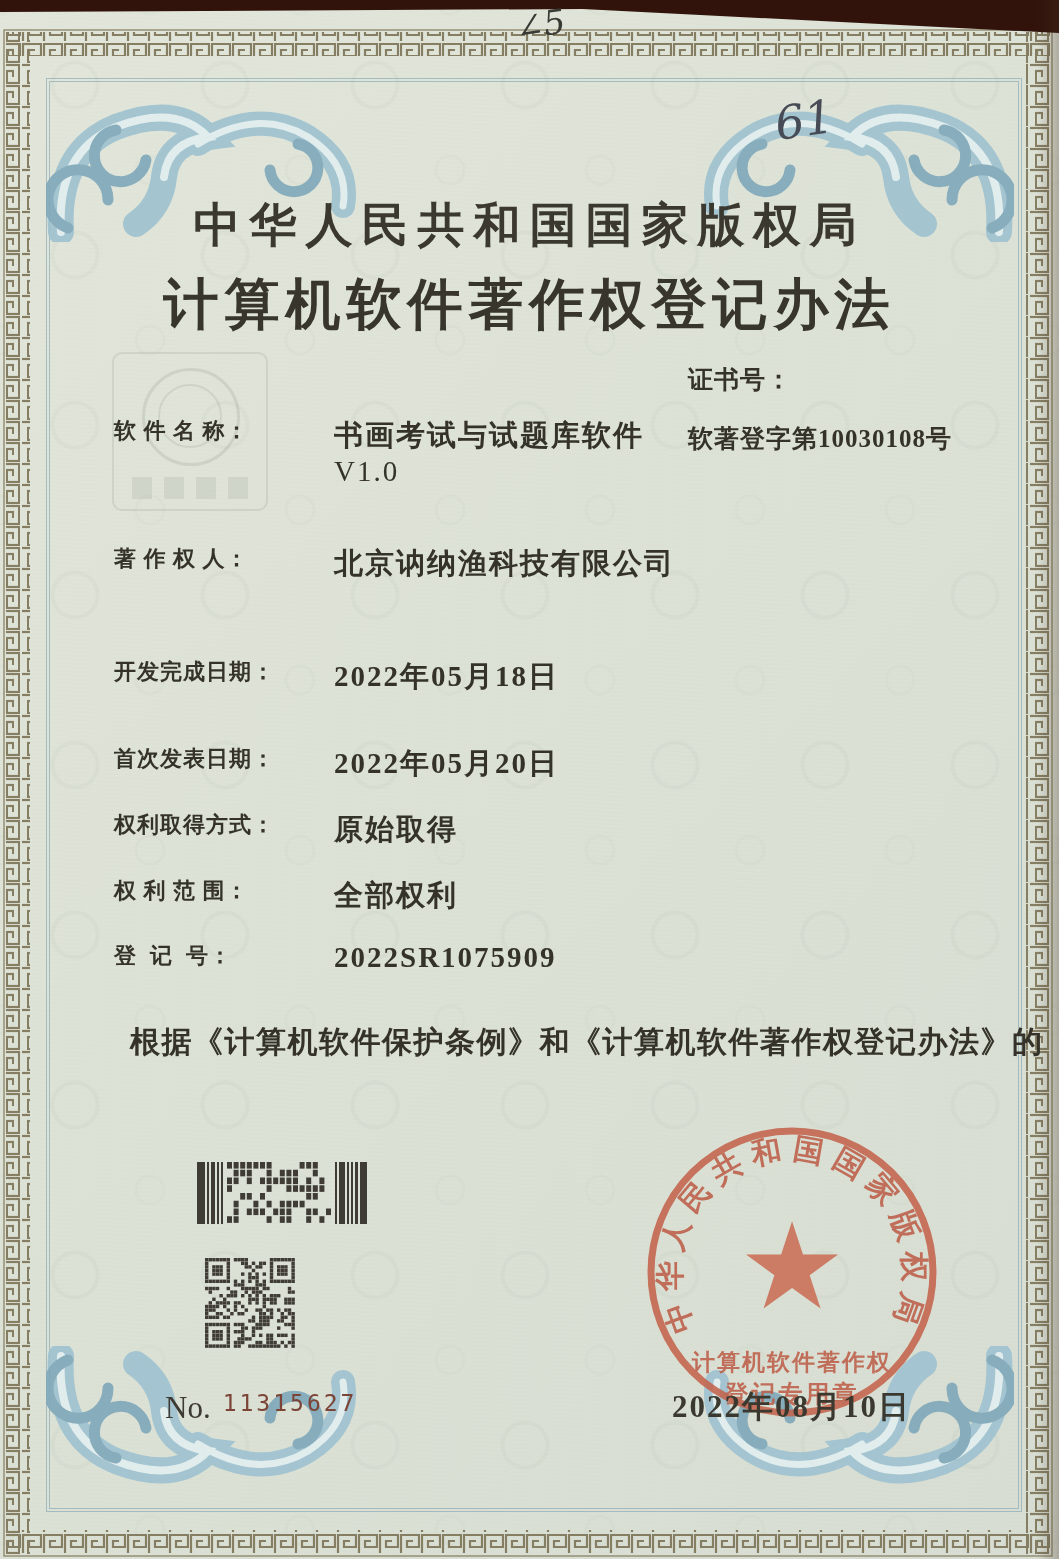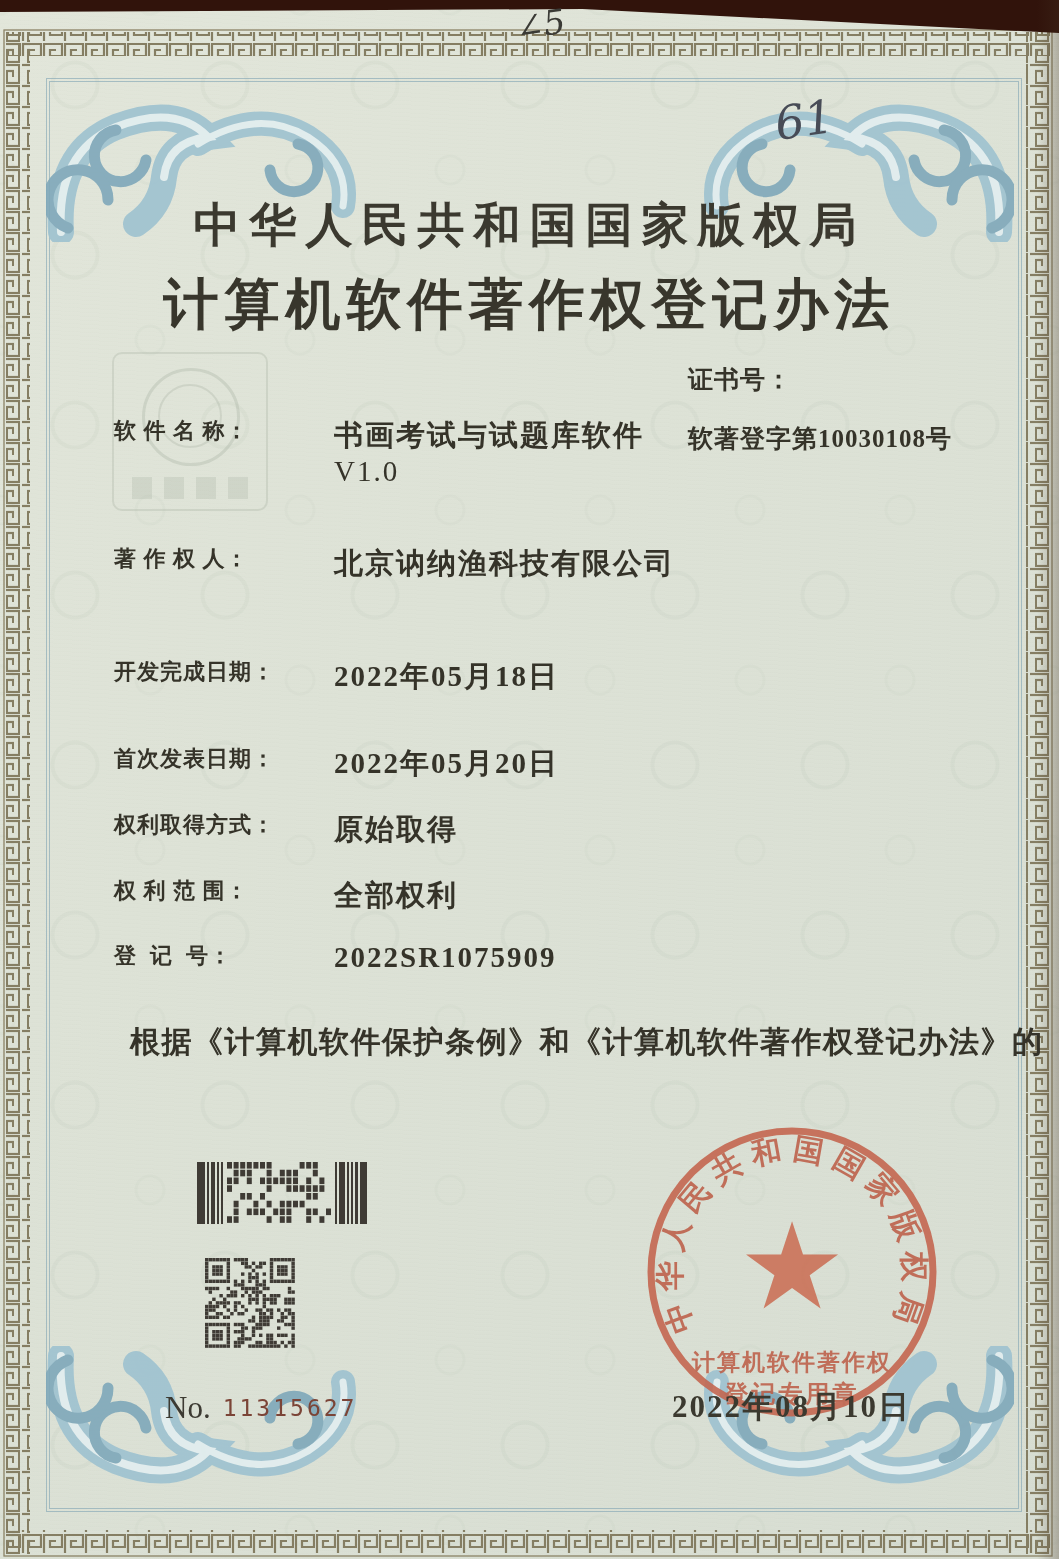--- a/index.html
+++ b/index.html
@@ -51,21 +51,21 @@
   #emboss .c1{position:absolute;left:28px;top:14px;width:92px;height:92px;border-radius:50%;
     border:3px solid rgba(165,175,160,.6);}
   #emboss .c2{position:absolute;left:44px;top:30px;width:60px;height:60px;border-radius:50%;
     border:2px solid rgba(165,175,160,.55);}
   #emboss .sq{position:absolute;bottom:10px;left:18px;width:116px;height:22px;
     background:repeating-linear-gradient(90deg, rgba(165,175,160,.5) 0 20px, rgba(165,175,160,0) 20px 32px);}
   
   #barcode{position:absolute;left:197px;top:1162px;}
   #qr{position:absolute;left:205px;top:1258px;}
   
-  #serial{position:absolute;left:165px;top:1390px;display:flex;gap:12px;align-items:center;}
+  #serial{position:absolute;left:165px;top:1390px;display:flex;gap:12px;align-items:flex-start;}
   #serial .no{font-size:31px;color:#3c3a32;}
   #serial .num{font-size:23px;color:#7b4437;font-family:"DejaVu Sans Mono",monospace;letter-spacing:3px;}
   #issue-date{position:absolute;left:672px;top:1386px;font-size:31px;font-weight:bold;letter-spacing:2px;color:#3b392f;}
   
   #seal{position:absolute;left:642px;top:1122px;width:300px;height:300px;pointer-events:none;}
 </style>
 </head>
 <body>
 
 <div id="page">

